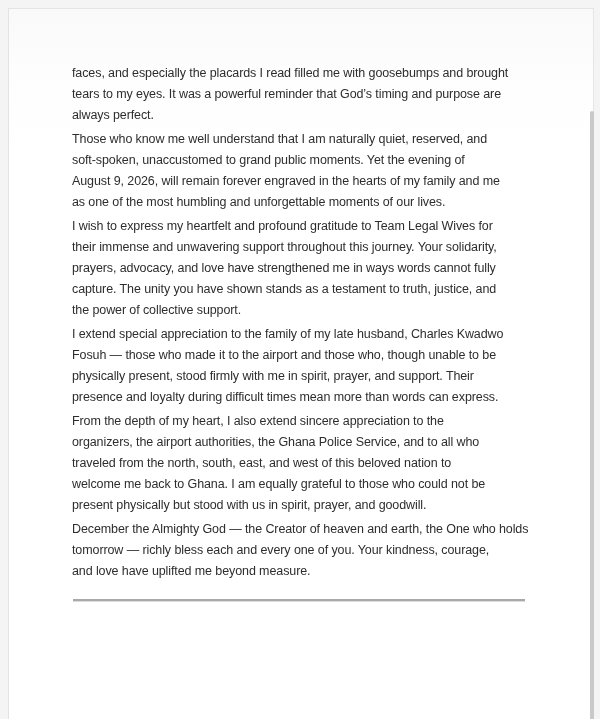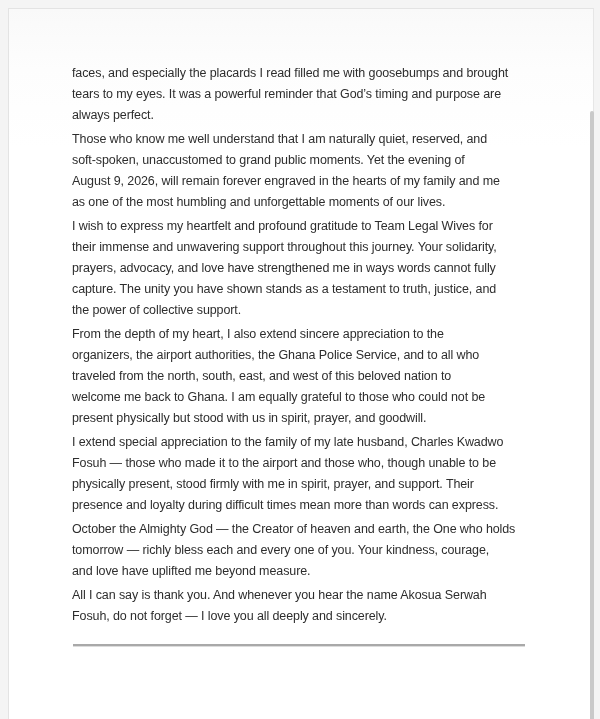--- a/index.html
+++ b/index.html
@@ -74,33 +74,31 @@
 always perfect.</p>
       <p class="para">Those who know me well understand that I am naturally quiet, reserved, and
 soft-spoken, unaccustomed to grand public moments. Yet the evening of
 August 9, 2026, will remain forever engraved in the hearts of my family and me
 as one of the most humbling and unforgettable moments of our lives.</p>
       <p class="para">I wish to express my heartfelt and profound gratitude to Team Legal Wives for
 their immense and unwavering support throughout this journey. Your solidarity,
 prayers, advocacy, and love have strengthened me in ways words cannot fully
 capture. The unity you have shown stands as a testament to truth, justice, and
 the power of collective support.</p>
+      <p class="para">I extend special appreciation to the family of my late husband, Charles Kwadwo
+Fosuh — those who made it to the airport and those who, though unable to be
+physically present, stood firmly with me in spirit, prayer, and support. Their
+presence and loyalty during difficult times mean more than words can express.</p>
       <p class="para">From the depth of my heart, I also extend sincere appreciation to the
 organizers, the airport authorities, the Ghana Police Service, and to all who
 traveled from the north, south, east, and west of this beloved nation to
 welcome me back to Ghana. I am equally grateful to those who could not be
 present physically but stood with us in spirit, prayer, and goodwill.</p>
-      <p class="para">I extend special appreciation to the family of my late husband, Charles Kwadwo
-Fosuh — those who made it to the airport and those who, though unable to be
-physically present, stood firmly with me in spirit, prayer, and support. Their
-presence and loyalty during difficult times mean more than words can express.</p>
-      <p class="para">October the Almighty God — the Creator of heaven and earth, the One who holds
+      <p class="para">December the Almighty God — the Creator of heaven and earth, the One who holds
 tomorrow — richly bless each and every one of you. Your kindness, courage,
 and love have uplifted me beyond measure.</p>
-      <p class="para">All I can say is thank you. And whenever you hear the name Akosua Serwah
-Fosuh, do not forget — I love you all deeply and sincerely.</p>
       <div class="hrule"></div>
     </div>
   </div>
 
   <div class="scrollbar-thumb"></div>
 
 </div>
 
 </body></html>

